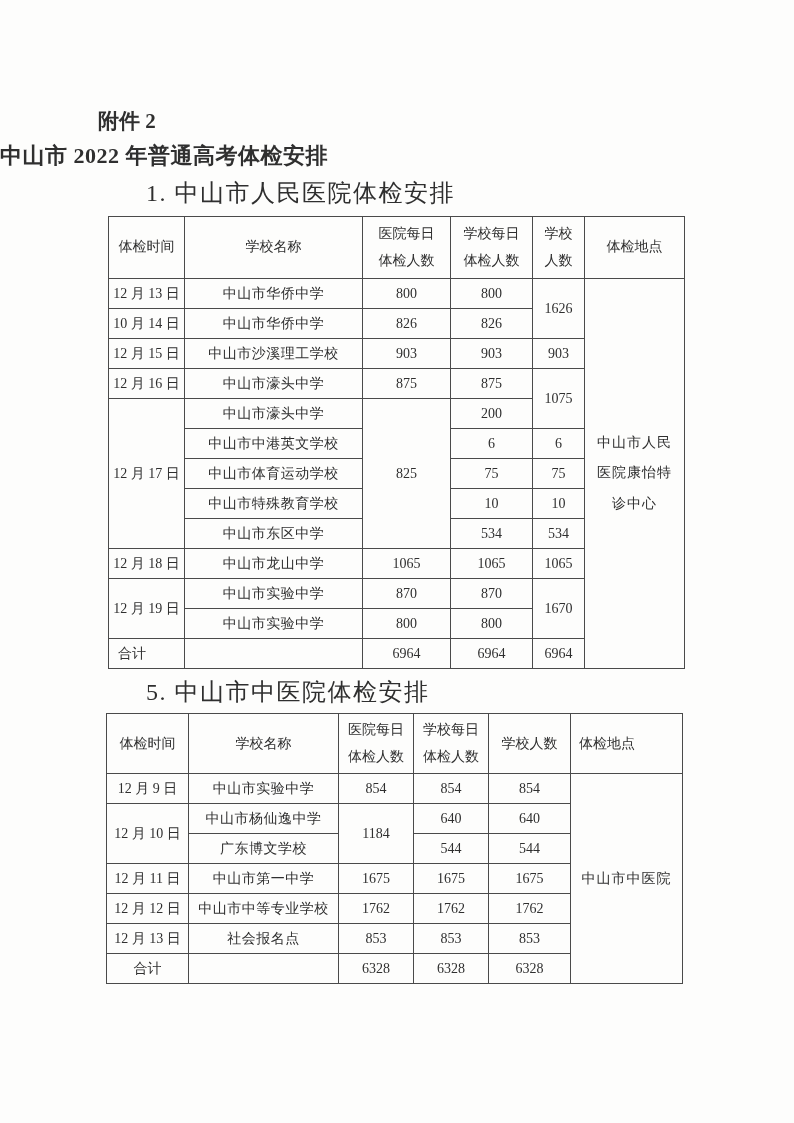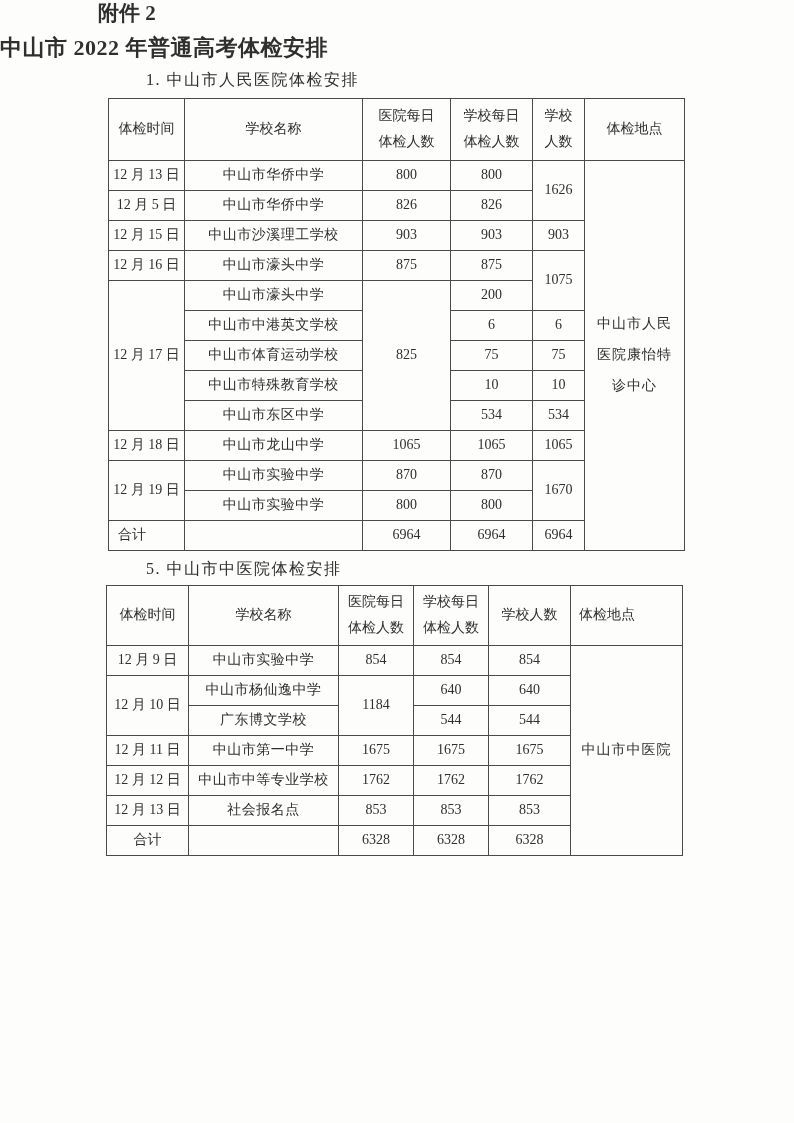--- a/index.html
+++ b/index.html
@@ -8,35 +8,36 @@
     width: 794px; height: 1123px;
     background: #fdfdfc;
     margin: 0 auto;
     overflow: hidden;
     font-family: "Liberation Serif", "DejaVu Serif", serif;
     color: #2f2f2f;
     position: relative;
   }
   .attachment-label {
     margin: 0;
+    padding-top: 108px;
     margin-left: 98px;
     font-size: 21px;
     font-weight: bold;
     line-height: 1.3;
   }
   .doc-title {
     margin: 6px 0 0 0;
     font-size: 22px;
     font-weight: bold;
     letter-spacing: 0.5px;
     line-height: 1.4;
   }
   .sec-heading {
     margin: 6px 0 7px 146px;
-    font-size: 16px;
+    font-size: 24px;
     font-weight: normal;
     letter-spacing: 1.5px;
     line-height: 1.3;
   }
   .sec-heading.second { margin-top: 8px; margin-bottom: 5px; }
   table.exam-table {
     border-collapse: collapse;
     table-layout: fixed;
     margin-left: 108px;
     font-size: 14px;
@@ -110,21 +111,21 @@
         <td>12 月 13 日</td>
         <td class="school-cell">中山市华侨中学</td>
         <td>800</td>
         <td>800</td>
         <td rowspan="2">1626</td>
         <td rowspan="13" class="loc-cell">中山市人民
 医院康怡特
 诊中心</td>
       </tr>
       <tr>
-        <td>12 月 5 日</td>
+        <td>10 月 14 日</td>
         <td class="school-cell">中山市华侨中学</td>
         <td>826</td>
         <td>826</td>
       </tr>
       <tr>
         <td>12 月 15 日</td>
         <td class="school-cell">中山市沙溪理工学校</td>
         <td>903</td>
         <td>903</td>
         <td>903</td>

